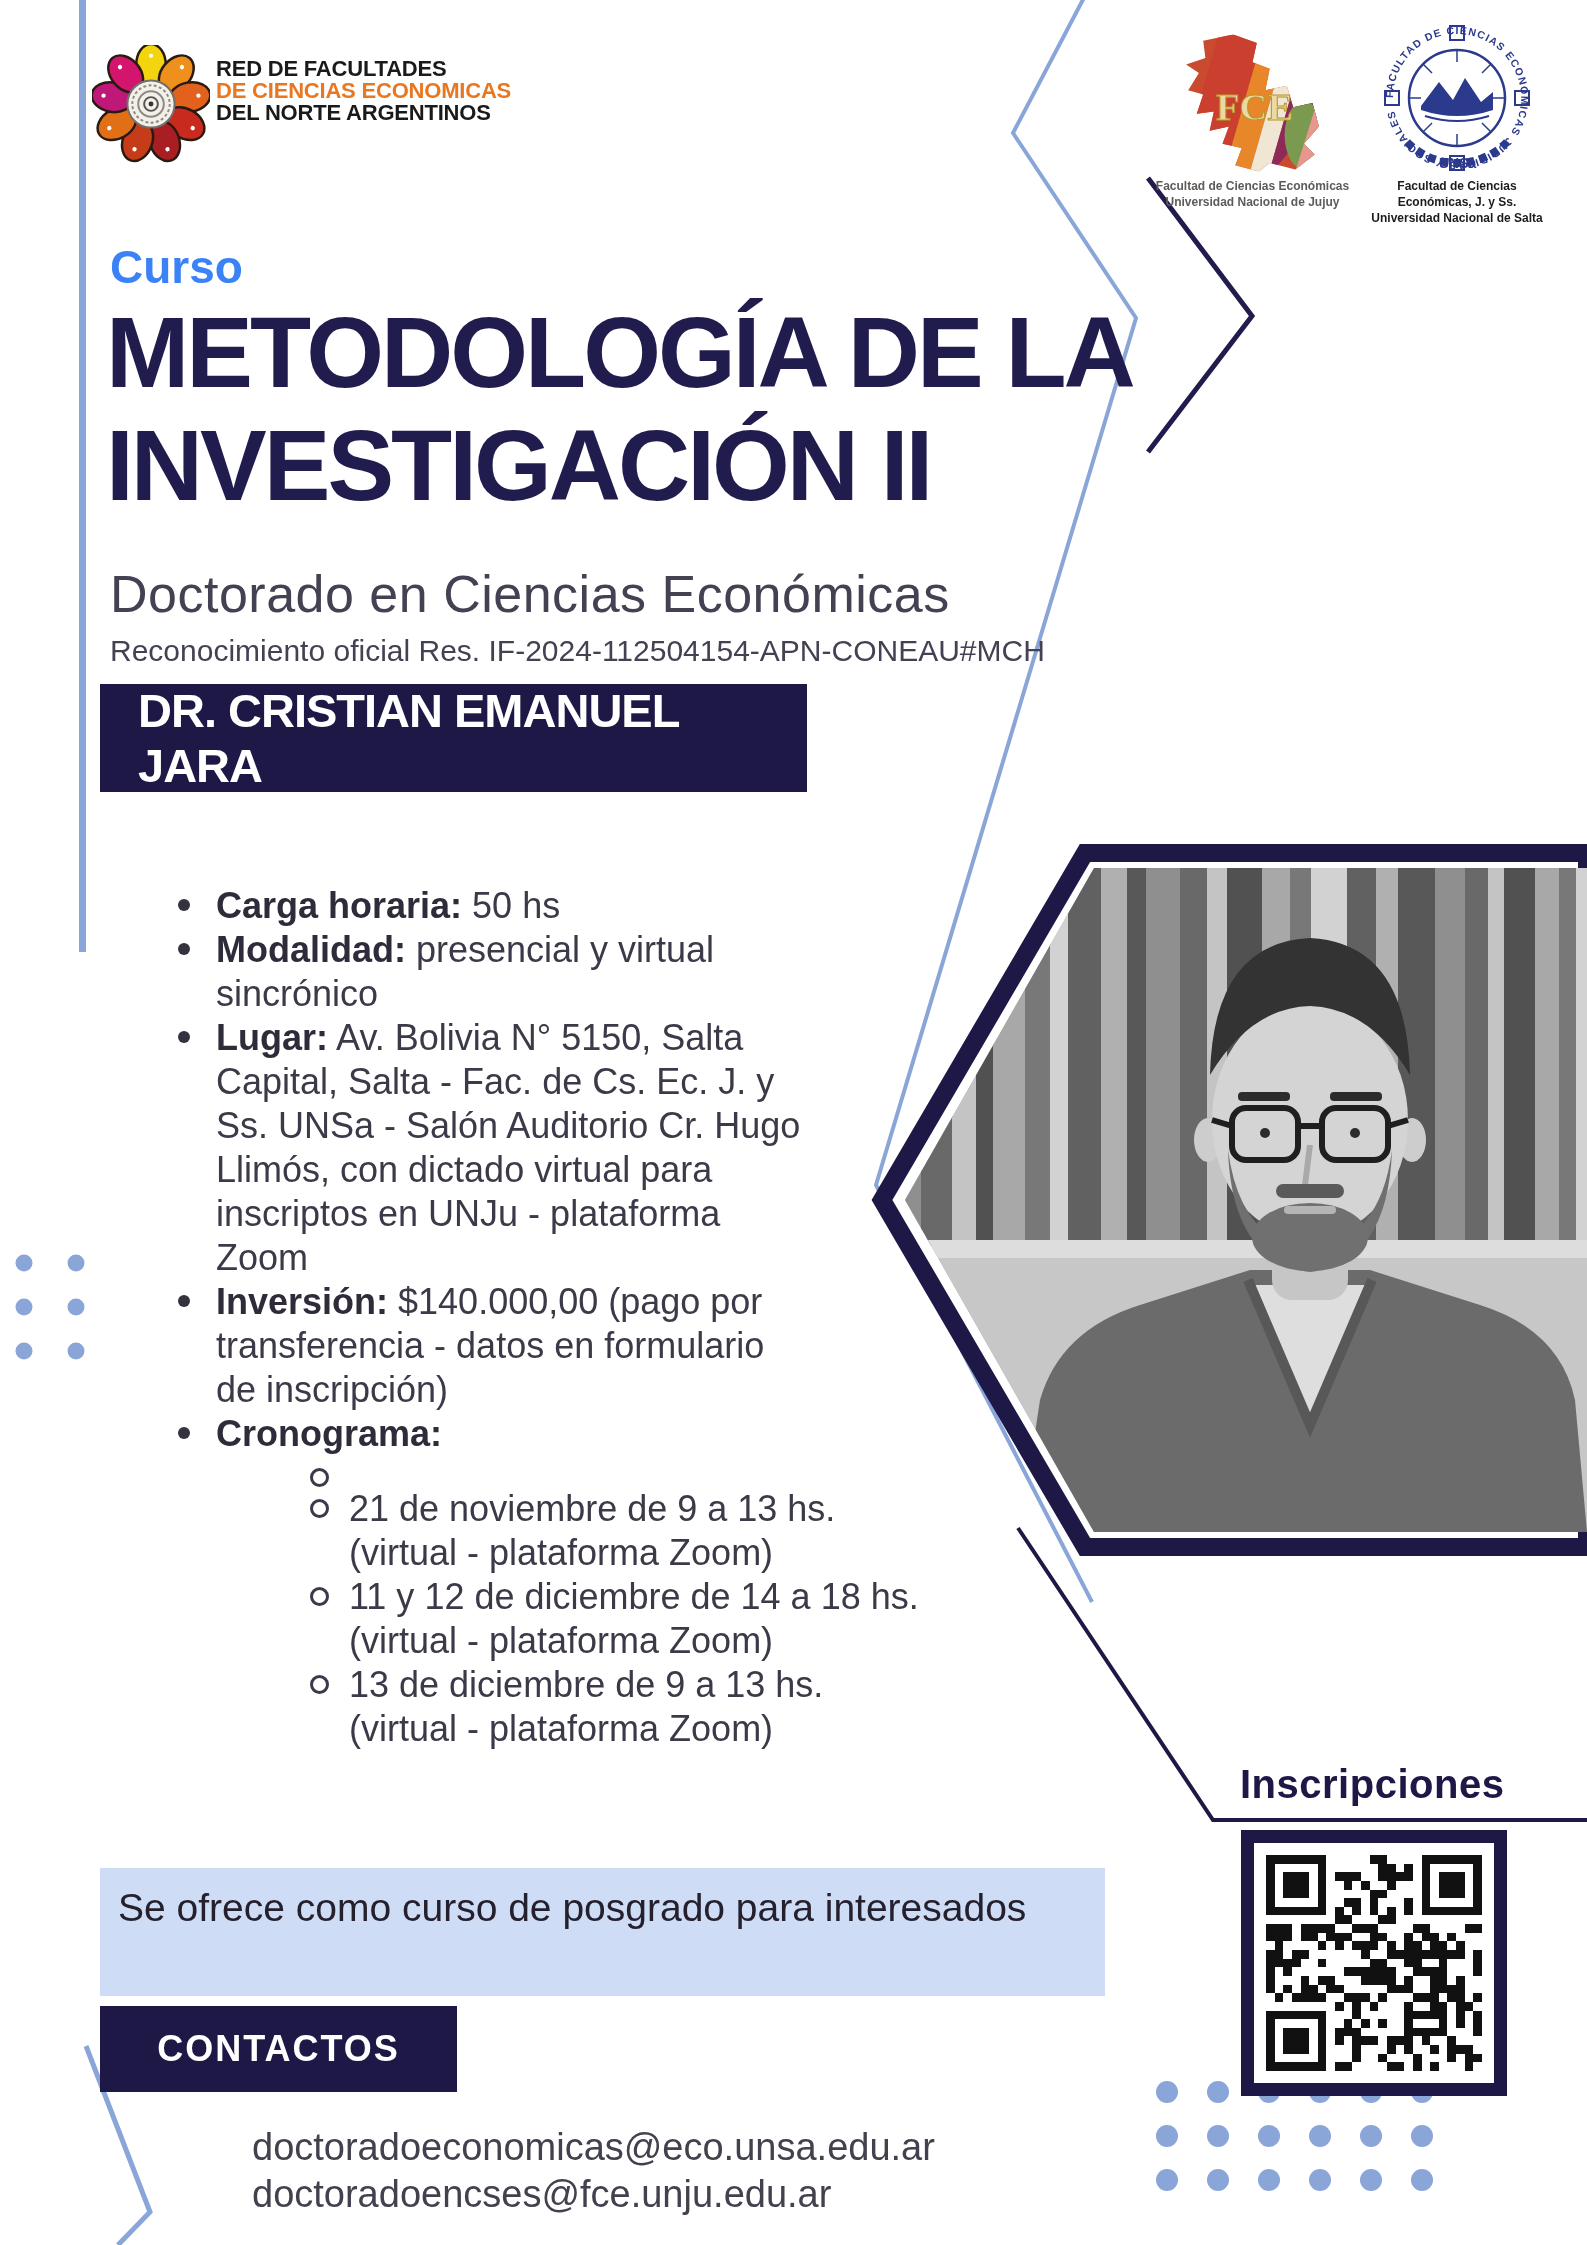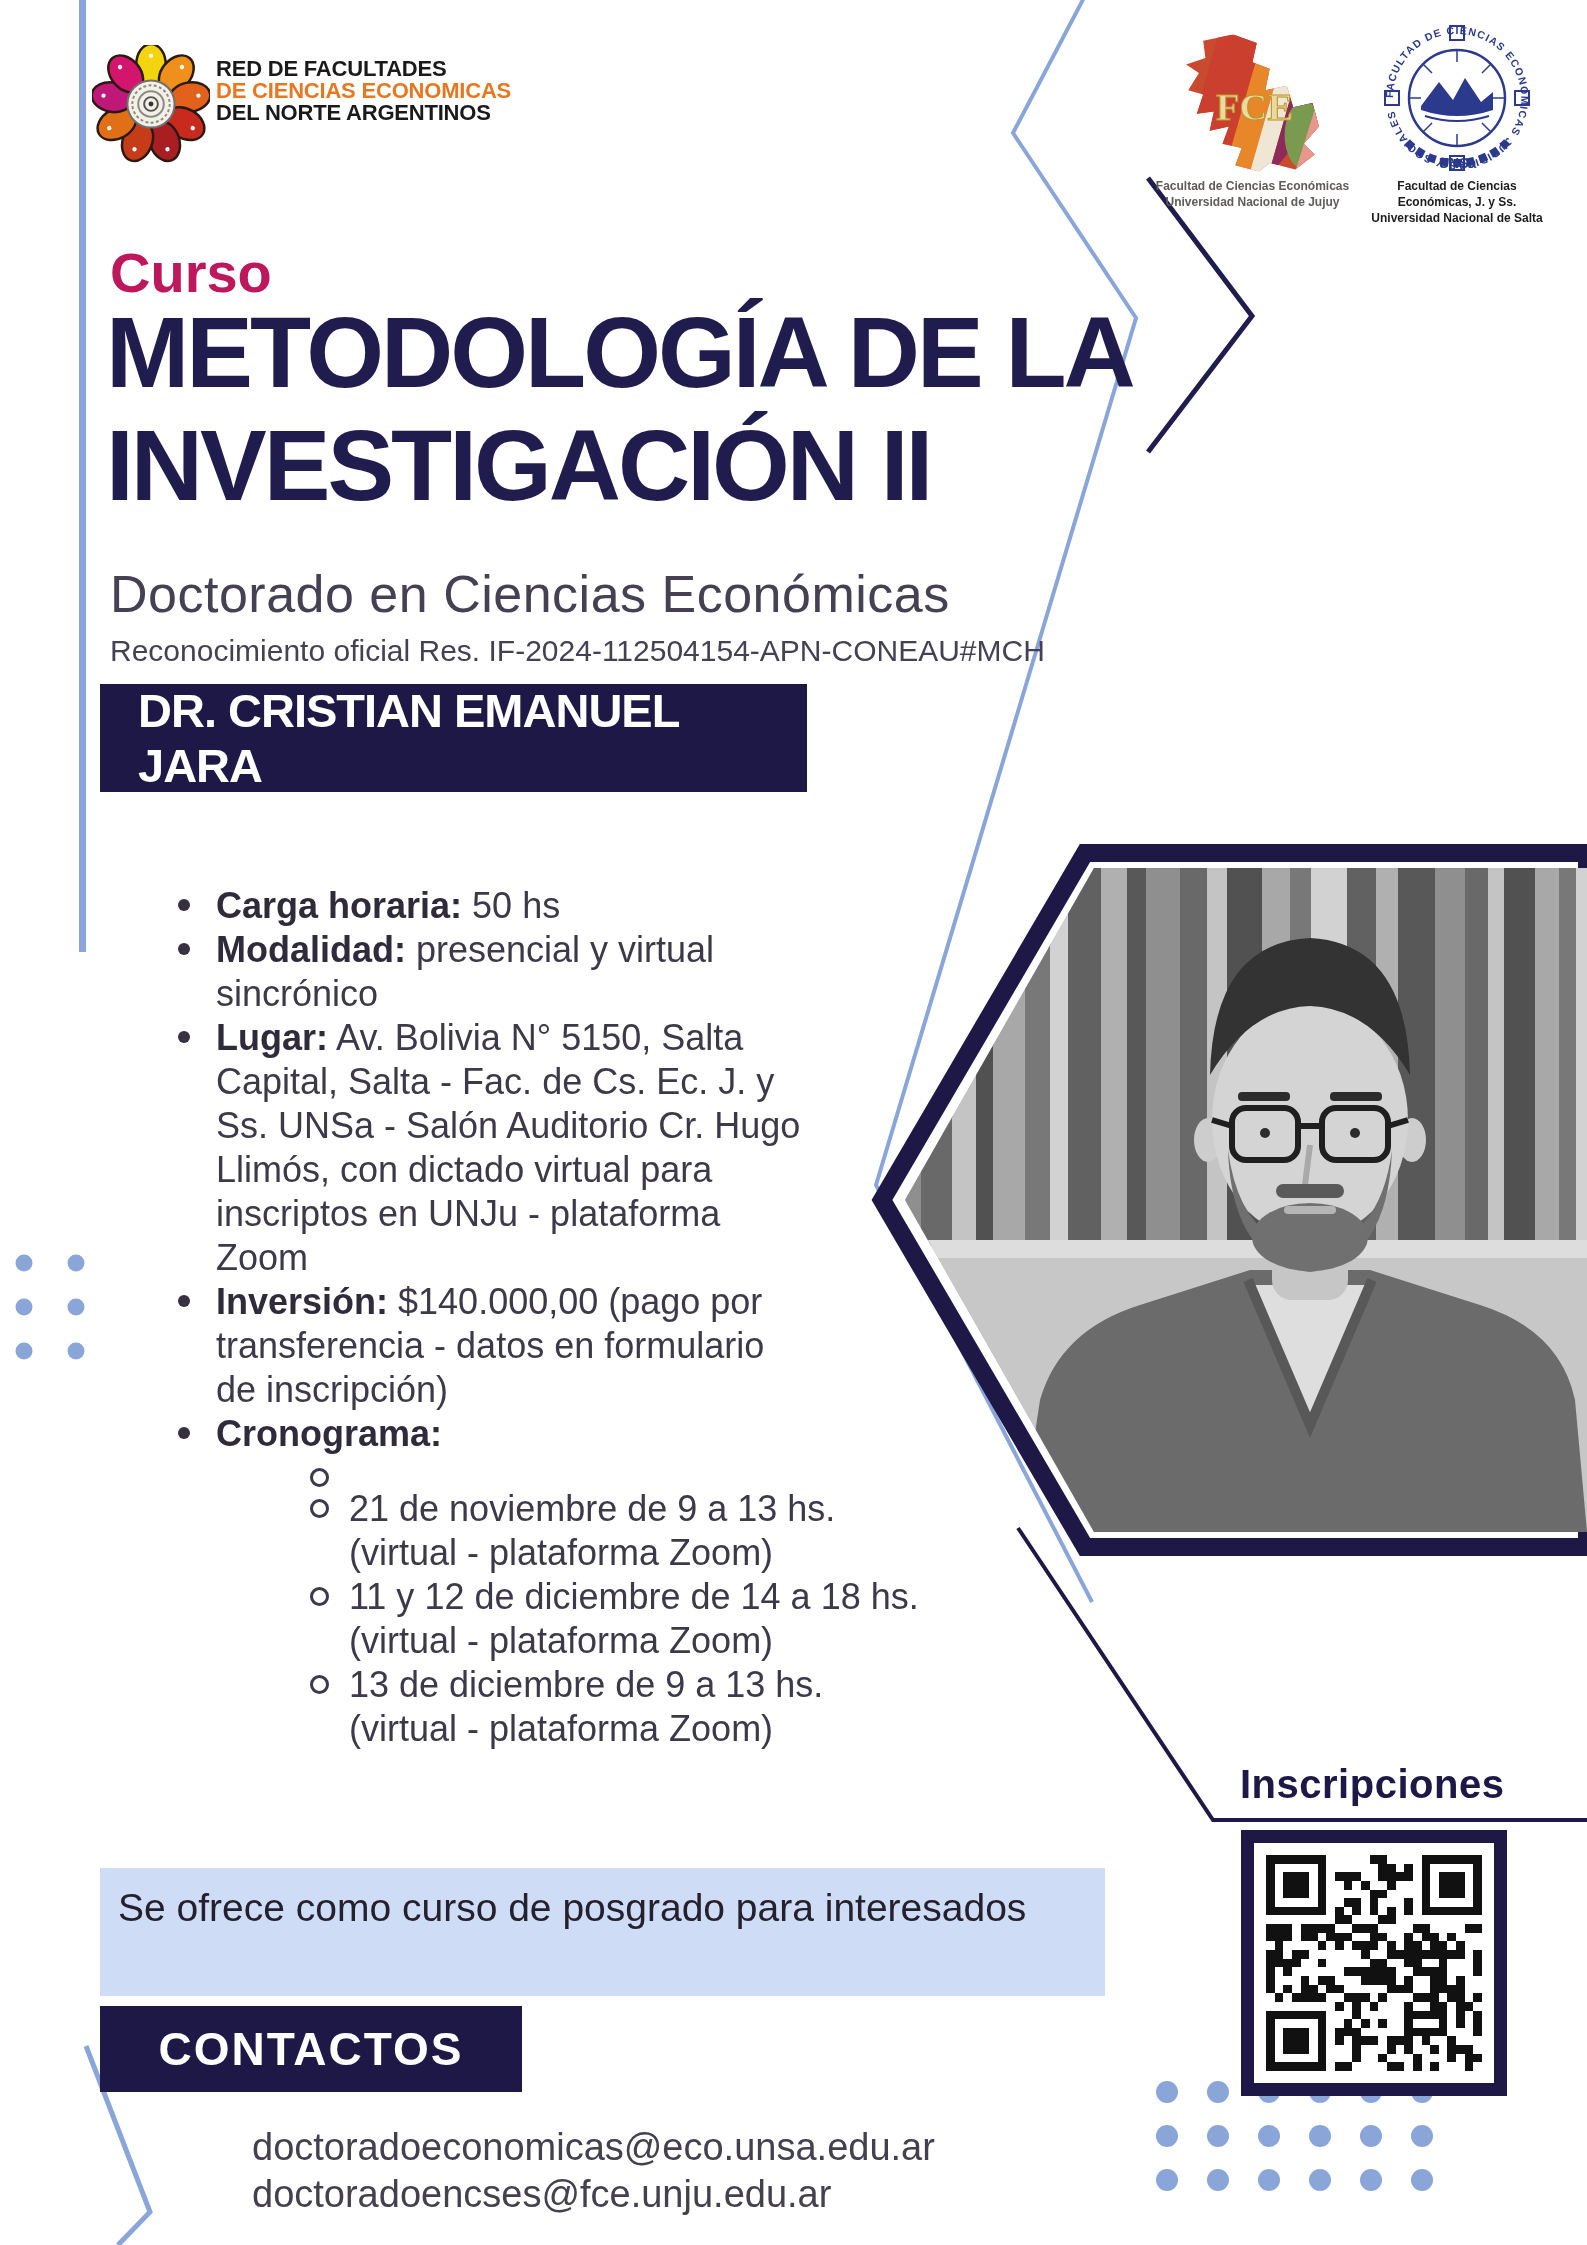--- a/index.html
+++ b/index.html
@@ -5,27 +5,27 @@
   html,body{margin:0;padding:0;background:#e8e8e8;}
   #page{position:relative;width:1587px;height:2245px;background:#ffffff;overflow:hidden;
         font-family:"Liberation Sans",sans-serif;margin:0 auto;}
   .abs{position:absolute;}
   
   .netlogo-text{font-size:22px;font-weight:bold;line-height:22px;letter-spacing:-0.2px;color:#1a1a1a;}
   .netlogo-text .l2{color:#e87722;}
   .logo-caption{font-size:12px;font-weight:bold;line-height:16px;text-align:center;color:#5f5b58;}
   .logo-caption.dark{color:#1c1c1c;}
   
-  .kicker{font-size:56px;font-weight:bold;color:#be185d;}
+  .kicker{font-size:46px;font-weight:bold;color:#3b82f6;}
   .title{font-size:100px;font-weight:bold;color:#211c4e;line-height:1.13;letter-spacing:-3px;white-space:nowrap;}
   .subtitle{font-size:52px;color:#454153;letter-spacing:0.5px;white-space:nowrap;}
   .recognition{font-size:30px;color:#454153;white-space:nowrap;}
   .badge{background:#1e1847;color:#ffffff;font-weight:bold;display:flex;align-items:center;box-sizing:border-box;}
   .instructor-badge{width:707px;height:108px;font-size:47px;padding-left:38px;letter-spacing:-1px;}
-  .contacts-badge{width:422px;height:86px;font-size:46px;justify-content:center;letter-spacing:2px;}
+  .contacts-badge{width:357px;height:86px;font-size:36px;justify-content:center;letter-spacing:2px;}
   
   .details{width:860px;font-size:36px;line-height:44px;color:#3d3948;}
   .details b{color:#2f2b3a;}
   .li{display:flex;padding-left:78px;}
   .li .bullet{flex:0 0 12px;width:12px;height:12px;border-radius:50%;background:#35313f;margin:15px 26px 0 0;}
   .subli{display:flex;padding-left:210px;}
   .subli .subbullet{flex:0 0 13px;width:13px;height:13px;border-radius:50%;border:3px solid #3d3948;background:#fff;margin:12px 20px 0 0;box-sizing:content-box;}
   
   .note-banner{width:1005px;height:128px;background:#cfdcf5;box-sizing:border-box;padding:15px 4px 0 18px;
                font-size:39px;line-height:49px;color:#24202e;}

